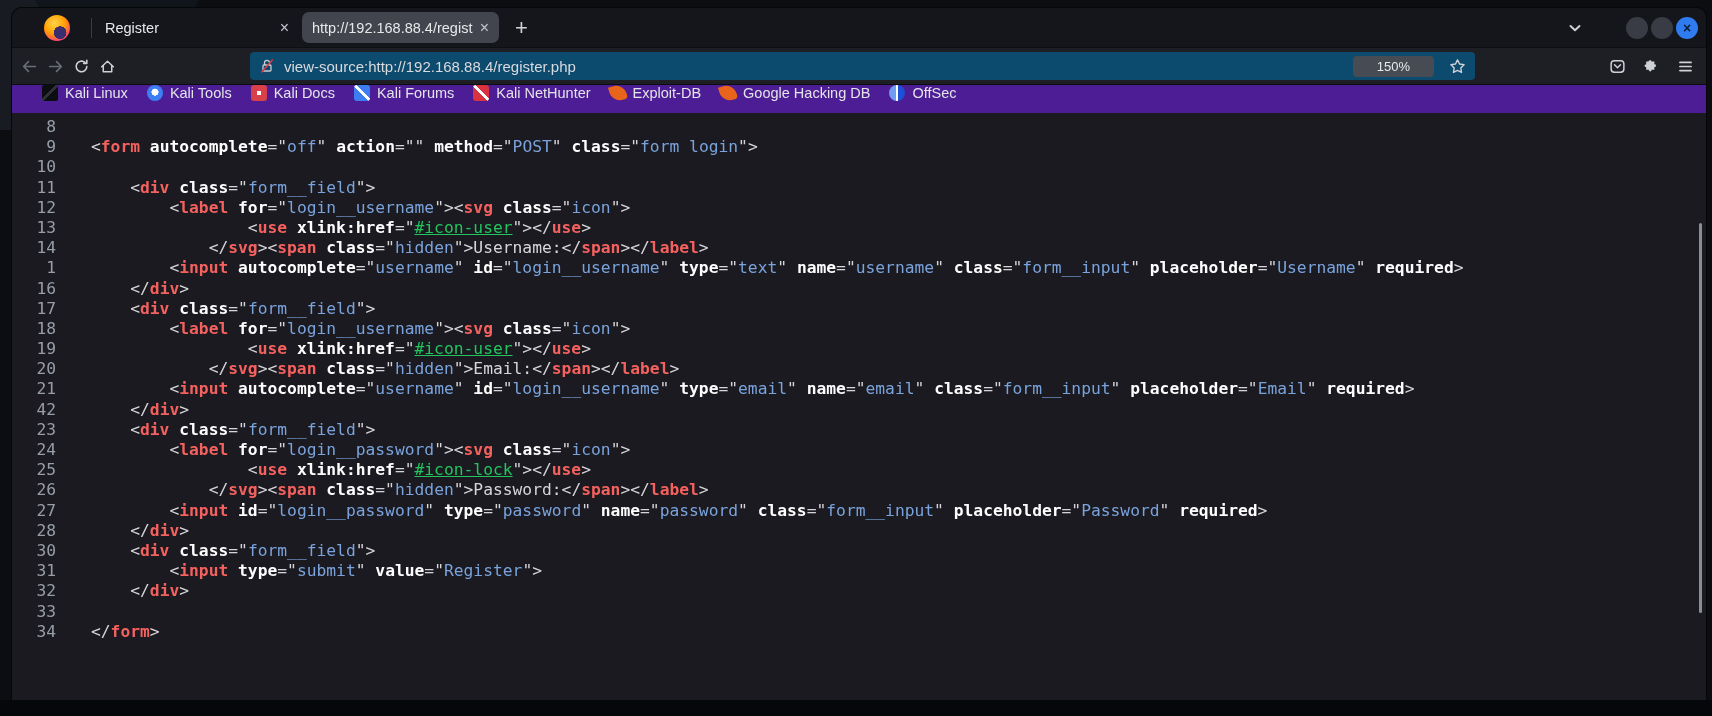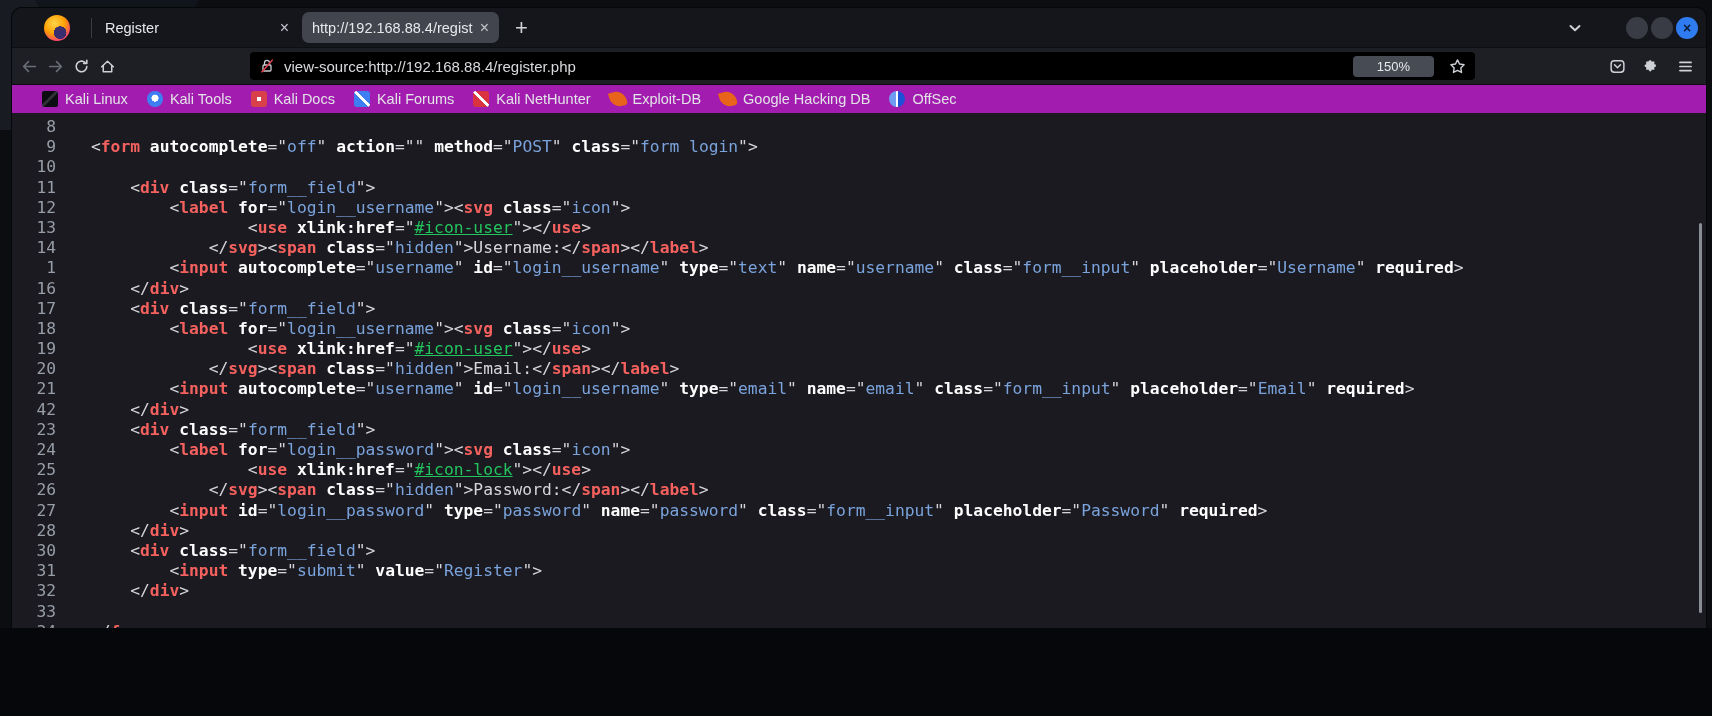--- a/index.html
+++ b/index.html
@@ -1,18 +1,18 @@
 <!DOCTYPE html>
 <html><head>
 <meta charset="utf-8">
 <style>
   * { margin:0; padding:0; box-sizing:border-box; }
   html,body { background:#06070a; }
   .screen {
-    position:relative; width:1712px; height:628px; overflow:hidden;
+    position:relative; width:1712px; height:700px; overflow:hidden;
     background:#0b0d11;
     font-family:"Liberation Sans", sans-serif;
   }
   
   .screen::before{
     content:""; position:absolute; left:0; top:0; width:320px; height:130px;
     background-image:
       linear-gradient(63deg, #181b21 0%, #181b21 26%, transparent 26.5%),
       linear-gradient(115deg, #10141b 0%, #10141b 52%, transparent 52.5%);
     background-repeat:no-repeat;
@@ -50,34 +50,34 @@
     justify-content:center; font-size:14px; font-weight:bold; line-height:1;
   }
   
   .nav-bar{
     height:38px; background:#1e1f25; display:flex; align-items:center;
     border-top:1px solid #0e0f13; border-bottom:1px solid #0b0c0f;
   }
   .nav-ico{ width:26px; height:26px; display:flex; align-items:center; justify-content:center; flex:none; }
   .nav-ico.first{ margin-left:4px; }
   .url-bar{
-    margin-left:130px; width:1225px; height:28px; background:#000000;
+    margin-left:130px; width:1225px; height:28px; background:#0c4a6e;
     border-radius:4px; display:flex; align-items:center; padding:0 9px;
     color:#d9dadd; font-size:15px; flex:none;
   }
   .lock-wrap{ display:flex; margin-right:9px; }
   .url-text{ flex:1; white-space:nowrap; overflow:hidden; }
   .zoom-badge{
     background:#474b54; color:#e8e9eb; font-size:13px; border-radius:4px;
     padding:3px 24px; margin-right:15px; flex:none;
   }
   .nav-right{ display:flex; align-items:center; gap:17px; margin-left:auto; margin-right:12px; }
   
   .bookmarks-bar{
-    height:28px; background:#a21caf; display:flex; align-items:center;
+    height:28px; background:#4c1d95; display:flex; align-items:flex-start;
     gap:19px; padding-left:30px; font-size:14.5px; color:#e3e4e7;
   }
   .bm{ display:flex; align-items:center; gap:7px; }
   .favicon{ width:16px; height:16px; border-radius:3px; flex:none; }
   .fav-kali-linux{ border-radius:2px; background:#0c0d10;
     background-image:linear-gradient(135deg, transparent 42%, #2e3138 42% 55%, transparent 55%); }
   .fav-kali-tools{ border-radius:50%;
     background:radial-gradient(circle at 50% 44%, #ffffff 0 29%, #3d7ff2 30%); }
   .fav-kali-docs{ background:#d8404a;
     background-image:radial-gradient(circle at 50% 50%, #ffffff 0 21%, transparent 22%); }

